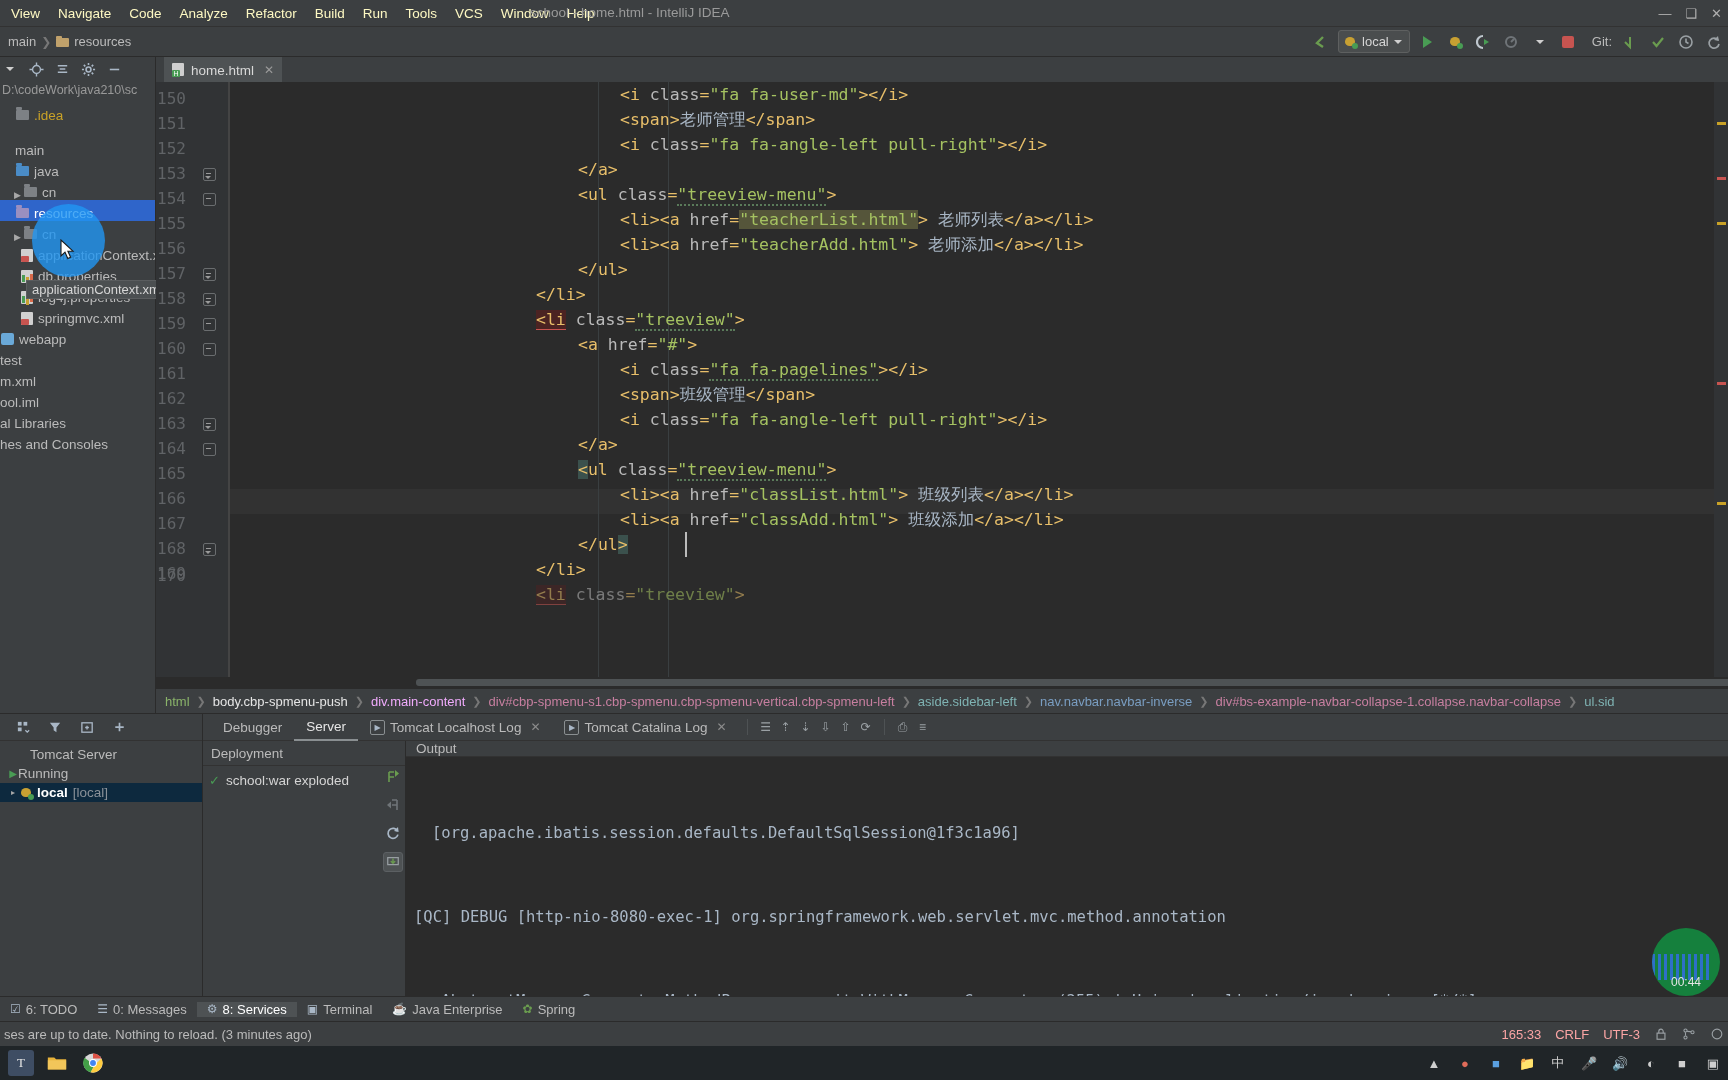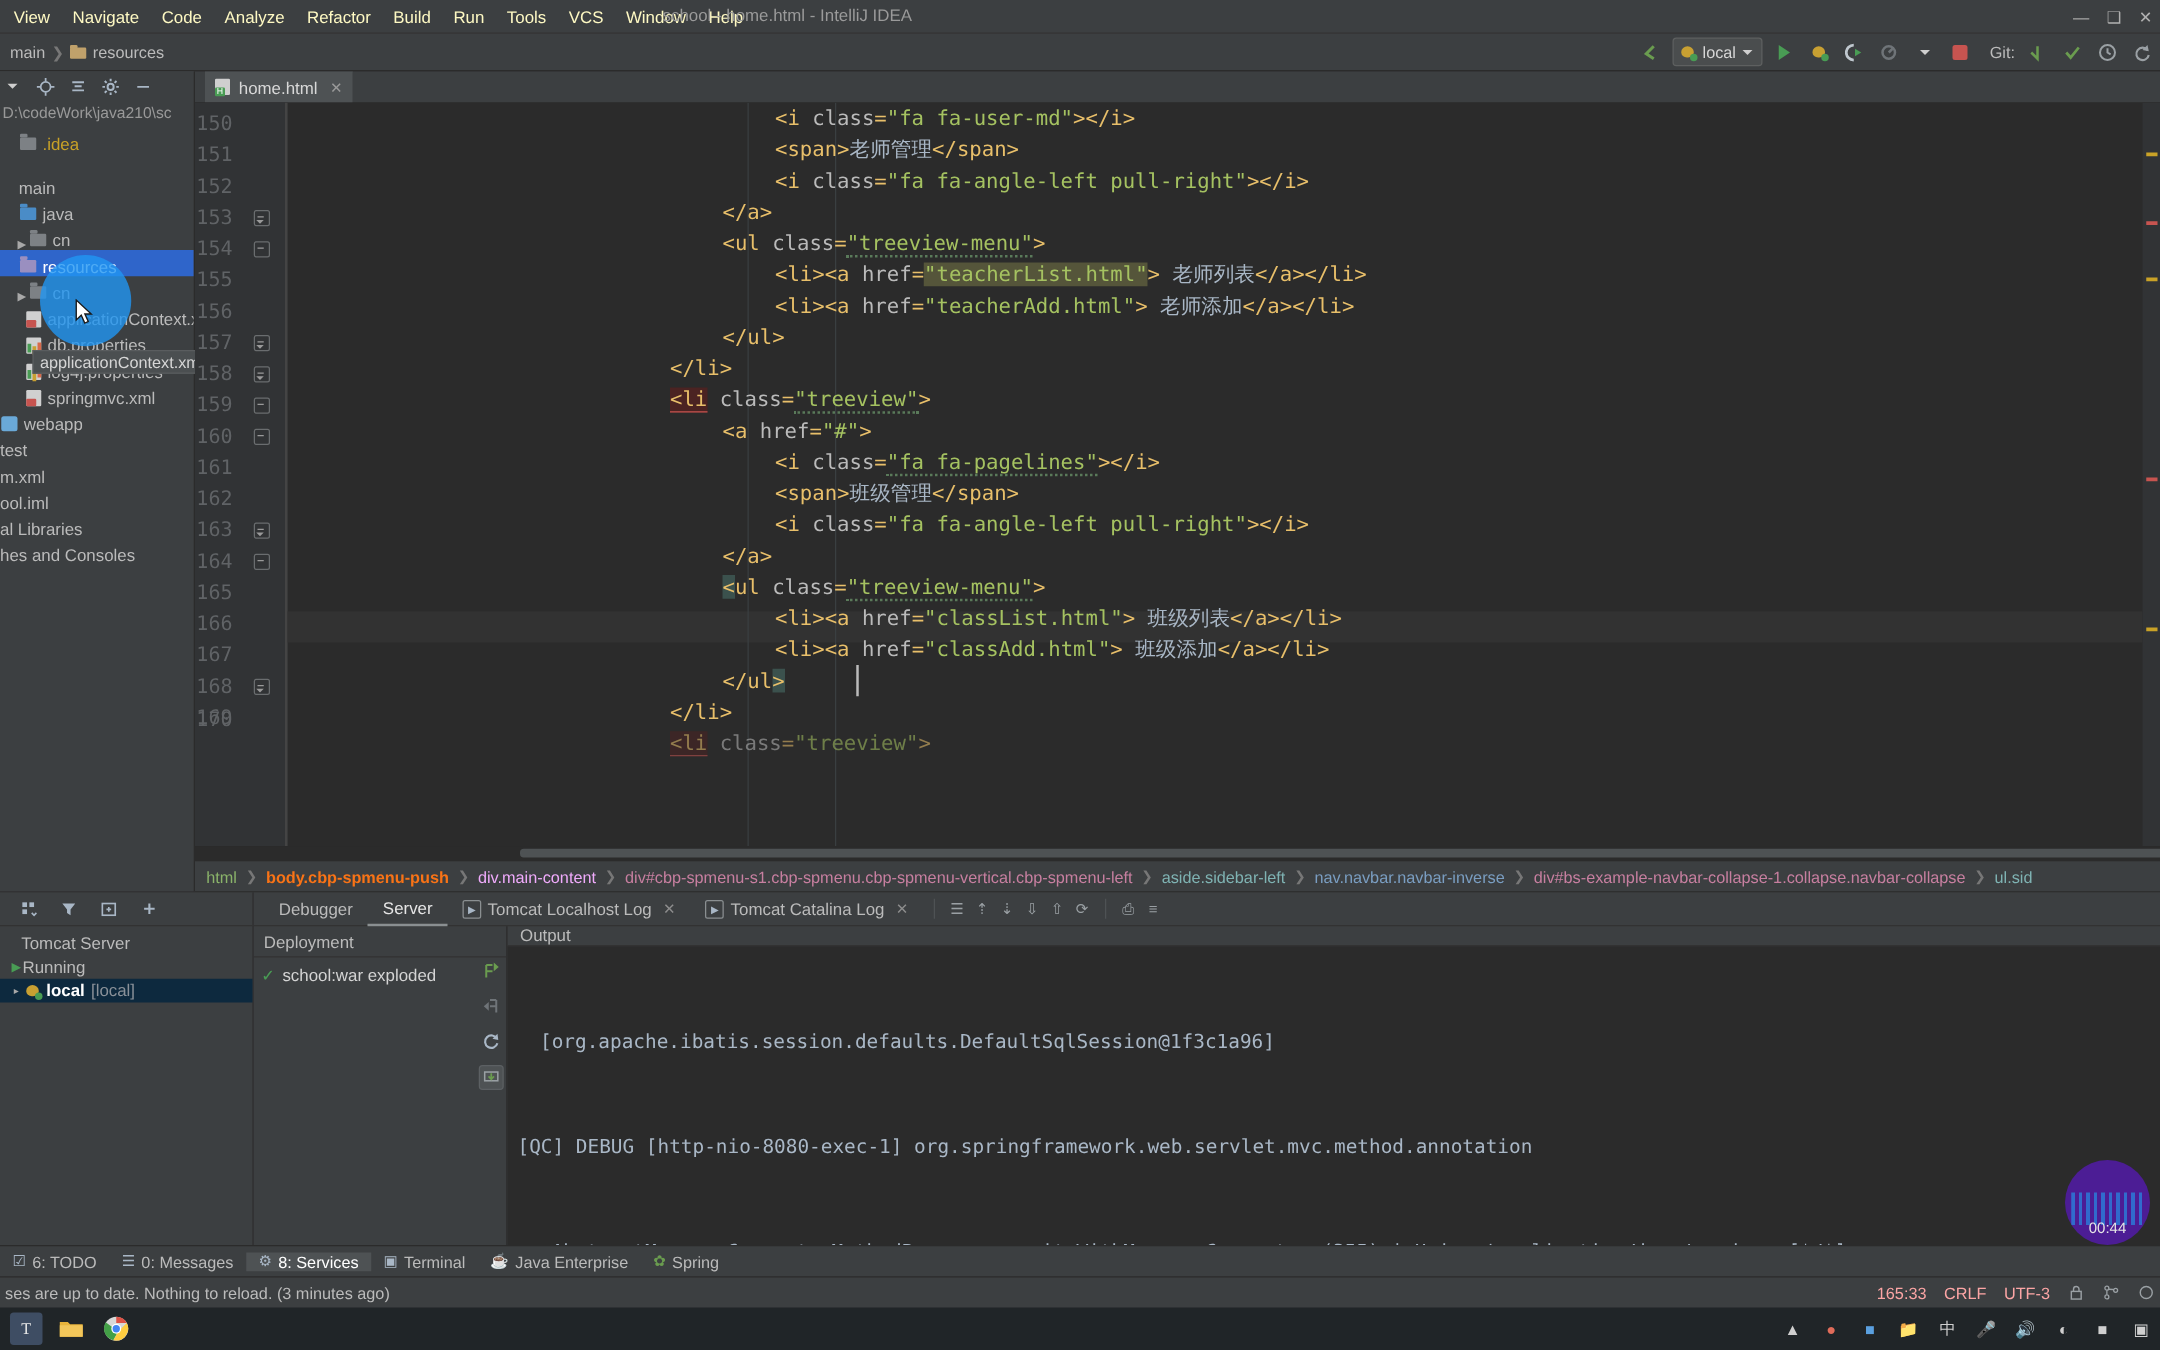--- a/index.html
+++ b/index.html
@@ -122,21 +122,21 @@
   
   .hscroll{height:11px;background:#2b2b2b;flex:0 0 auto;position:relative;}
   .hscroll .thumb{position:absolute;left:260px;top:2px;height:7px;width:1440px;background:#4e5254;border-radius:3px;}
 
   
   .bcrumbs{height:24px;background:#3c3f41;display:flex;align-items:center;flex:0 0 auto;
            padding-left:8px;font-size:13px;overflow:hidden;white-space:nowrap;border-top:1px solid #2b2b2b;}
   .bcrumbs .bi{padding:0 1px;}
   .bcrumbs .bsep{color:#777;padding:0 6px;font-size:11px;}
   .bc-html{color:#8ab36a;}
-  .bc-body{color:#f97316;font-weight:bold;}
+  .bc-body{color:#e5e5e5;}
   .bc-div{color:#f0abfc;}
   .bc-pink{color:#c77fa0;}
   .bc-teal{color:#7fb3b3;}
   .bc-blue{color:#7a9ec2;}
 
   
   .bottom{height:282px;flex:0 0 auto;display:flex;flex-direction:column;background:#3c3f41;border-top:1px solid #2b2b2b;}
   .bot-row{flex:1 1 auto;display:flex;min-height:0;}
 
   .svc-left{width:202px;flex:0 0 202px;background:#3c3f41;border-right:1px solid #2b2b2b;display:flex;flex-direction:column;}
@@ -167,21 +167,21 @@
   .dep-tools .ic{width:18px;height:18px;display:flex;align-items:center;justify-content:center;font-size:13px;}
 
   .outp{flex:1 1 auto;display:flex;flex-direction:column;min-width:0;}
   .outp-h{height:24px;display:flex;align-items:center;padding-left:10px;font-size:13.5px;color:#bbb;border-bottom:1px solid #323232;}
   .outp-b{flex:1 1 auto;background:#2b2b2b;padding:6px 0 0 8px;font-family:"DejaVu Sans Mono",monospace;
           font-size:15.5px;line-height:28px;color:#a9b7c6;overflow:hidden;white-space:pre;}
   .outp-b .ind{padding-left:18px;}
 
   
   .rec{position:absolute;right:8px;bottom:84px;width:68px;height:68px;border-radius:50%;
-       background:#4c1d95;display:flex;align-items:flex-end;justify-content:center;overflow:hidden;}
+       background:#15803d;display:flex;align-items:flex-end;justify-content:flex-start;overflow:hidden;}
   .rec .wave{width:58px;height:26px;background:
      repeating-linear-gradient(90deg,#2f6fd0 0 3px,transparent 3px 6px);opacity:.95;margin-bottom:16px;}
   .rec .t{position:absolute;bottom:7px;left:0;right:0;text-align:center;font-size:12px;color:#e6e6e6;}
 
   
   .botbar{height:24px;background:#3c3f41;display:flex;align-items:center;flex:0 0 auto;
           border-top:1px solid #2b2b2b;font-size:13px;}
   .bb{display:flex;align-items:center;gap:5px;padding:0 10px;color:#bbb;white-space:nowrap;}
   .bb.active{background:#4e5254;color:#ffffff;}
   .bb .gic{font-size:12px;color:#a9b7c6;}
@@ -555,21 +555,21 @@
                 <path d="M7.5 6 L7.5 10 M5.5 8 L9.5 8" stroke="#a9b7c6" stroke-width="1.4"></path>
               </svg>
           </div>
           <div class="ic">
             <svg width="15" height="15" viewBox="0 0 16 16">
                 <path d="M8 3 L8 12 M3.5 7.5 L12.5 7.5" stroke="#a9b7c6" stroke-width="1.8"></path>
               </svg>
           </div>
         </div>
         <div class="svc-tree">
-          <div class="snode" style="padding-left:7px">
+          <div class="snode" style="padding-left:20px">
             <span class="sa"></span>
             <span>Tomcat Server</span>
           </div>
           <div class="snode" style="padding-left:8px">
             <span class="sa" style="color:#499c54;font-size:10px">▶</span>
             <span>Running</span>
           </div>
           <div class="snode sel" style="padding-left:8px">
             <span class="sa">▸</span>
             <span class="bug" style="margin:0 4px 0 2px"></span>

